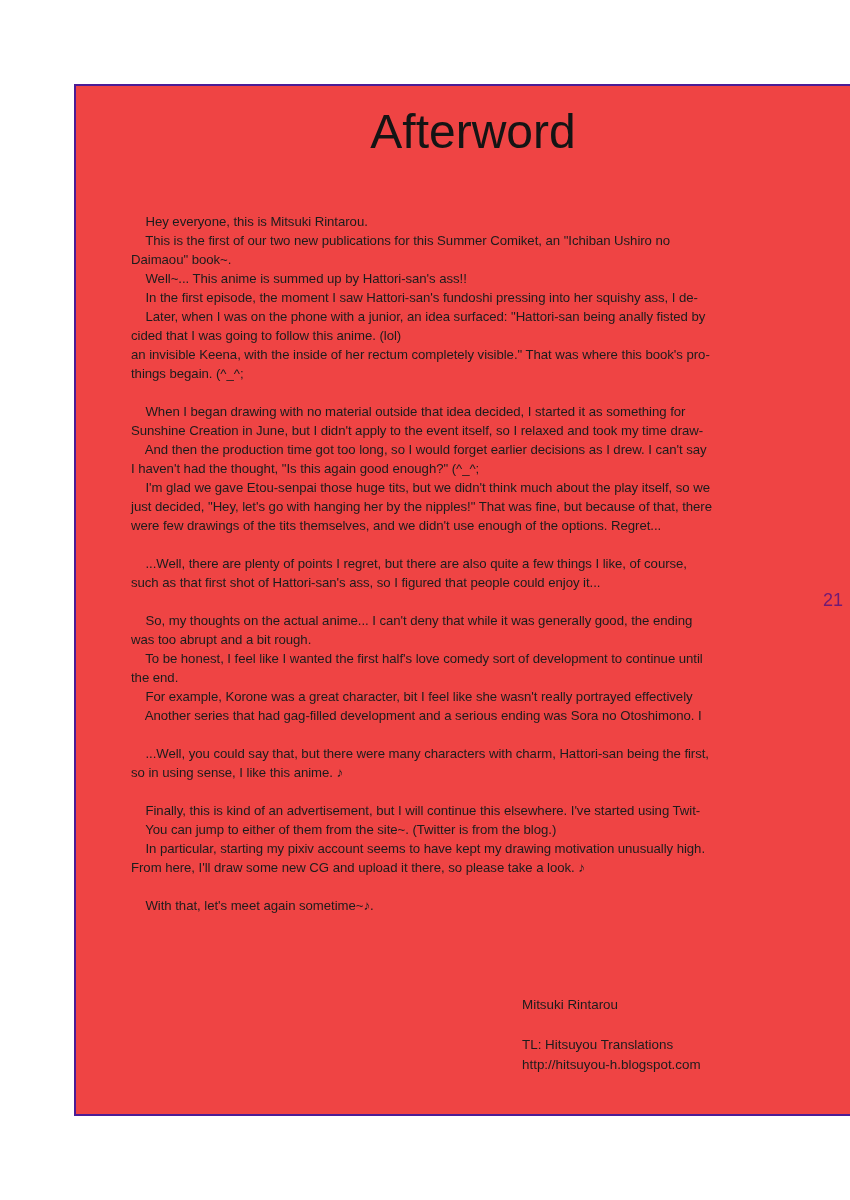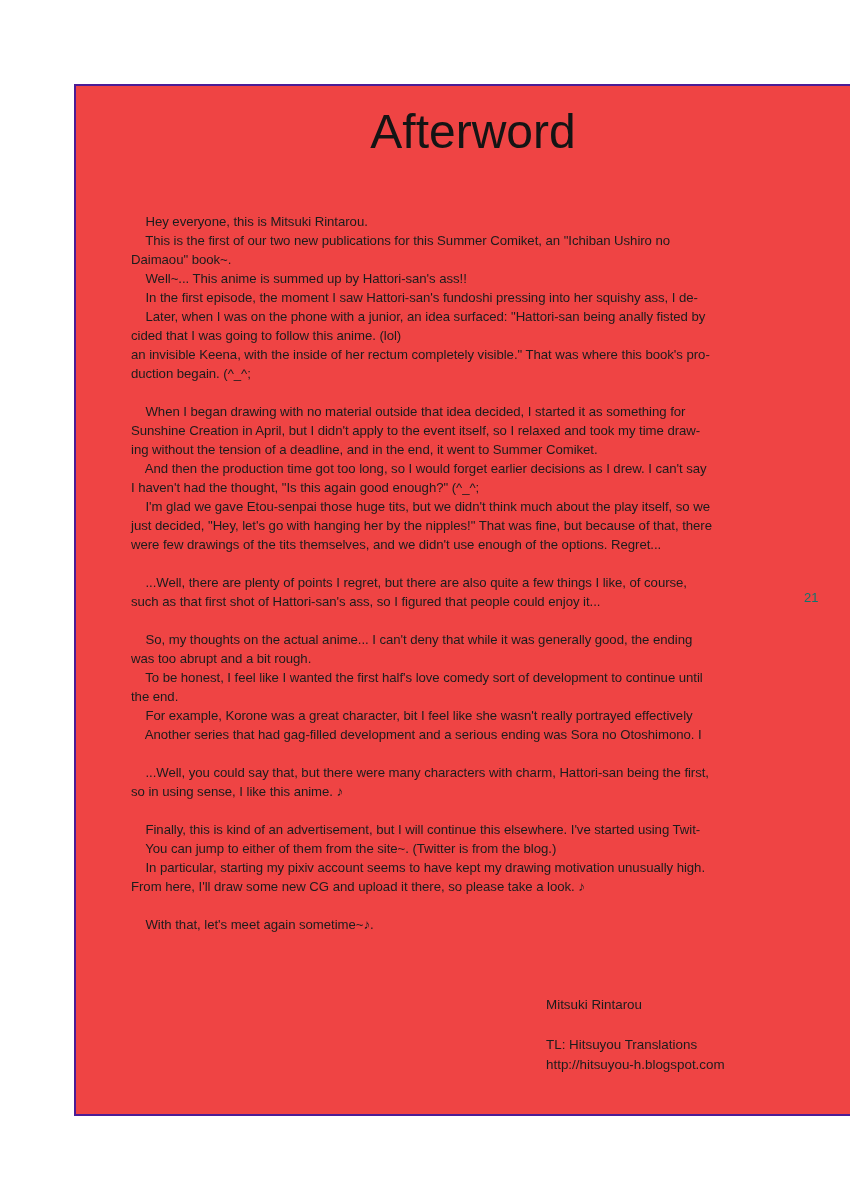--- a/index.html
+++ b/index.html
@@ -57,52 +57,50 @@
     position: absolute;
     left: 446px;
     top: 909px;
   }
   .sig-line {
     white-space: pre;
     font-size: 13.4px;
     line-height: 20px;
     min-height: 20px;
     color: #1c1c1c;
-    margin-left: 24px;
   }
   .page-number {
     position: absolute;
-    left: 804px;
+    left: 823px;
     top: 590px;
-    font-size: 13px;
+    font-size: 18px;
     line-height: 1.2;
-    color: #0f766e;
+    color: #701a75;
   }
 </style>
 </head>
 <body>
 
 <div class="scene">
   <div class="page">
     <div class="title">Afterword</div>
 
     <div class="body-text">
         <div class="line">    Hey everyone, this is Mitsuki Rintarou.</div>
         <div class="line">    This is the first of our two new publications for this Summer Comiket, an "Ichiban Ushiro no</div>
         <div class="line">Daimaou" book~.</div>
         <div class="line">    Well~... This anime is summed up by Hattori-san's ass!!</div>
         <div class="line">    In the first episode, the moment I saw Hattori-san's fundoshi pressing into her squishy ass, I de-</div>
         <div class="line">    Later, when I was on the phone with a junior, an idea surfaced: "Hattori-san being anally fisted by</div>
         <div class="line">cided that I was going to follow this anime. (lol)</div>
         <div class="line">an invisible Keena, with the inside of her rectum completely visible." That was where this book's pro-</div>
-        <div class="line">duction begain. (^_^;</div>
+        <div class="line">things begain. (^_^;</div>
         <div class="line">&nbsp;</div>
         <div class="line">    When I began drawing with no material outside that idea decided, I started it as something for</div>
-        <div class="line">Sunshine Creation in April, but I didn't apply to the event itself, so I relaxed and took my time draw-</div>
-        <div class="line">ing without the tension of a deadline, and in the end, it went to Summer Comiket.</div>
+        <div class="line">Sunshine Creation in June, but I didn't apply to the event itself, so I relaxed and took my time draw-</div>
         <div class="line">    And then the production time got too long, so I would forget earlier decisions as I drew. I can't say</div>
         <div class="line">I haven't had the thought, "Is this again good enough?" (^_^;</div>
         <div class="line">    I'm glad we gave Etou-senpai those huge tits, but we didn't think much about the play itself, so we</div>
         <div class="line">just decided, "Hey, let's go with hanging her by the nipples!" That was fine, but because of that, there</div>
         <div class="line">were few drawings of the tits themselves, and we didn't use enough of the options. Regret...</div>
         <div class="line">&nbsp;</div>
         <div class="line">    ...Well, there are plenty of points I regret, but there are also quite a few things I like, of course,</div>
         <div class="line">such as that first shot of Hattori-san's ass, so I figured that people could enjoy it...</div>
         <div class="line">&nbsp;</div>
         <div class="line">    So, my thoughts on the actual anime... I can't deny that while it was generally good, the ending</div>

